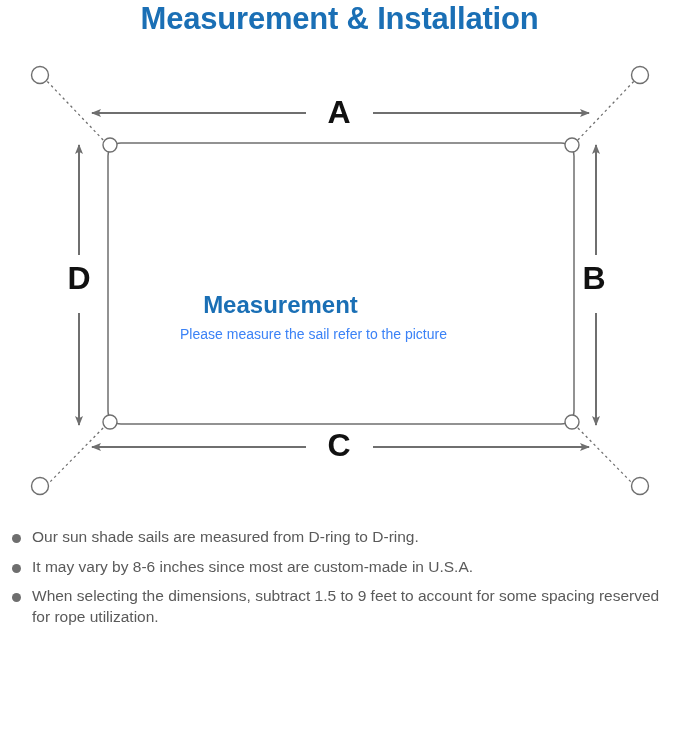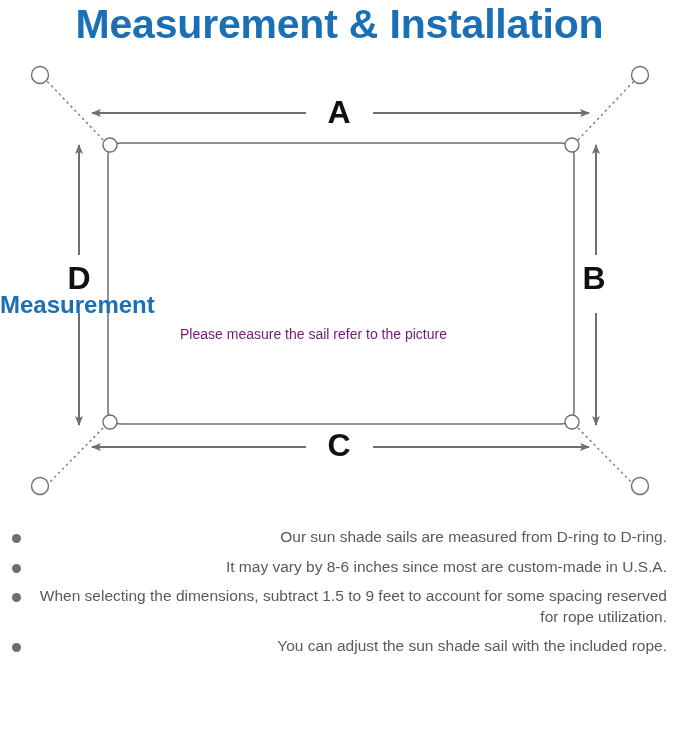--- a/index.html
+++ b/index.html
@@ -22,21 +22,21 @@
     height: 739px;
   }
 
   
   .title {
     position: absolute;
     left: 0;
     top: 1px;
     width: 679px;
     text-align: center;
-    font-size: 41px;
+    font-size: 31px;
     font-weight: bold;
     color: #1a6fb5;
     letter-spacing: -0.2px;
     white-space: nowrap;
   }
 
   
   .diagram {
     position: absolute;
     left: 0;
@@ -47,34 +47,34 @@
   .diagram svg {
     display: block;
   }
 
   
   .center-title {
     position: absolute;
     left: 0;
     top: 243px;
     width: 561px;
-    text-align: left;
+    text-align: center;
     font-size: 24px;
     font-weight: bold;
     color: #1a6fb5;
     white-space: nowrap;
   }
   .center-sub {
     position: absolute;
     left: 0;
     top: 278px;
     width: 627px;
     text-align: center;
     font-size: 14px;
-    color: #701a75;
+    color: #3b82f6;
     white-space: nowrap;
   }
 
   
   .dim-label {
     position: absolute;
     font-weight: bold;
     color: #111111;
     text-align: center;
     line-height: 1;
@@ -91,21 +91,20 @@
     top: 527px;
     width: 679px;
   }
   .note-row {
     position: relative;
     display: flex;
     align-items: flex-start;
     margin-bottom: 9px;
     padding-left: 12px;
     padding-right: 12px;
-    text-align: right;
   }
   .note-bullet {
     flex: 0 0 auto;
     width: 9px;
     height: 9px;
     border-radius: 50%;
     background: #6e6e6e;
     margin-top: 7px;
     margin-right: 11px;
   }
@@ -198,21 +197,17 @@
     <div class="note-row">
       <span class="note-bullet"></span>
       <span class="note-text">It may vary by 8-6 inches since most are custom-made in U.S.A.</span>
     </div>
 
     <div class="note-row">
       <span class="note-bullet"></span>
       <span class="note-text">When selecting the dimensions, subtract 1.5 to 9 feet to account for some spacing reserved for rope utilization.</span>
     </div>
 
-    <div class="note-row">
-      <span class="note-bullet"></span>
-      <span class="note-text">You can adjust the sun shade sail with the included rope.</span>
-    </div>
 
 
   </div>
 
 </div>
 
 </body></html>

